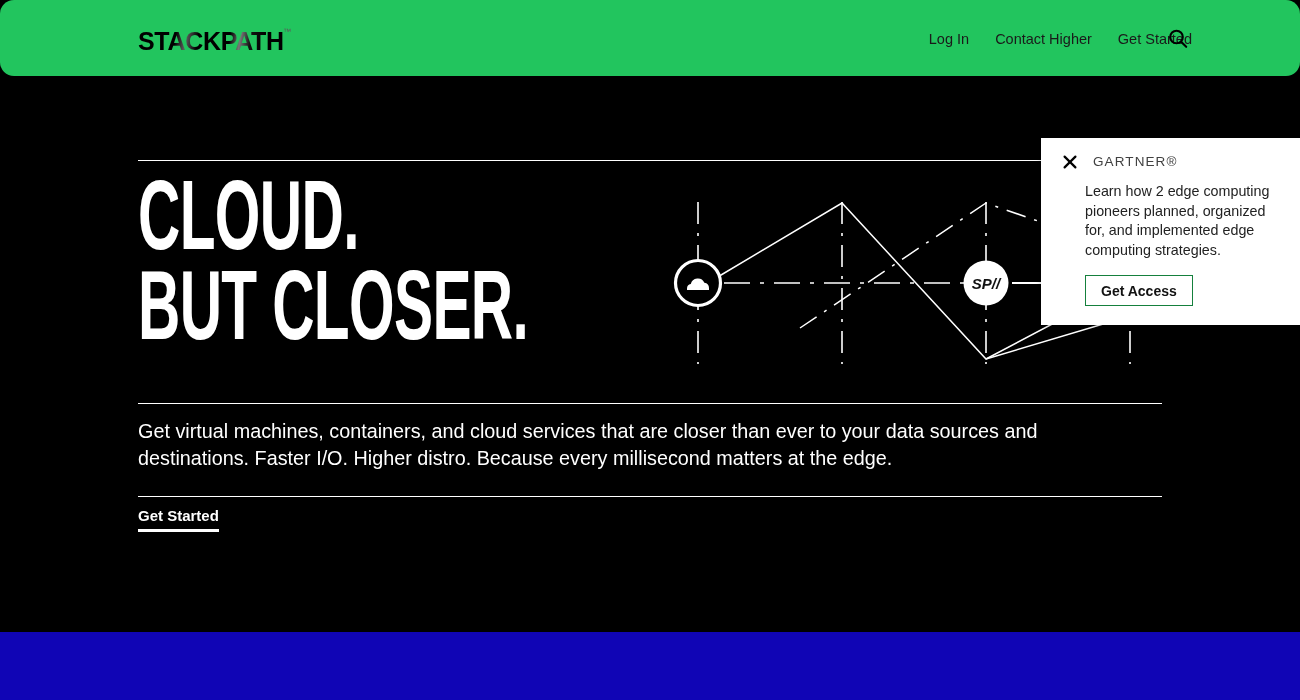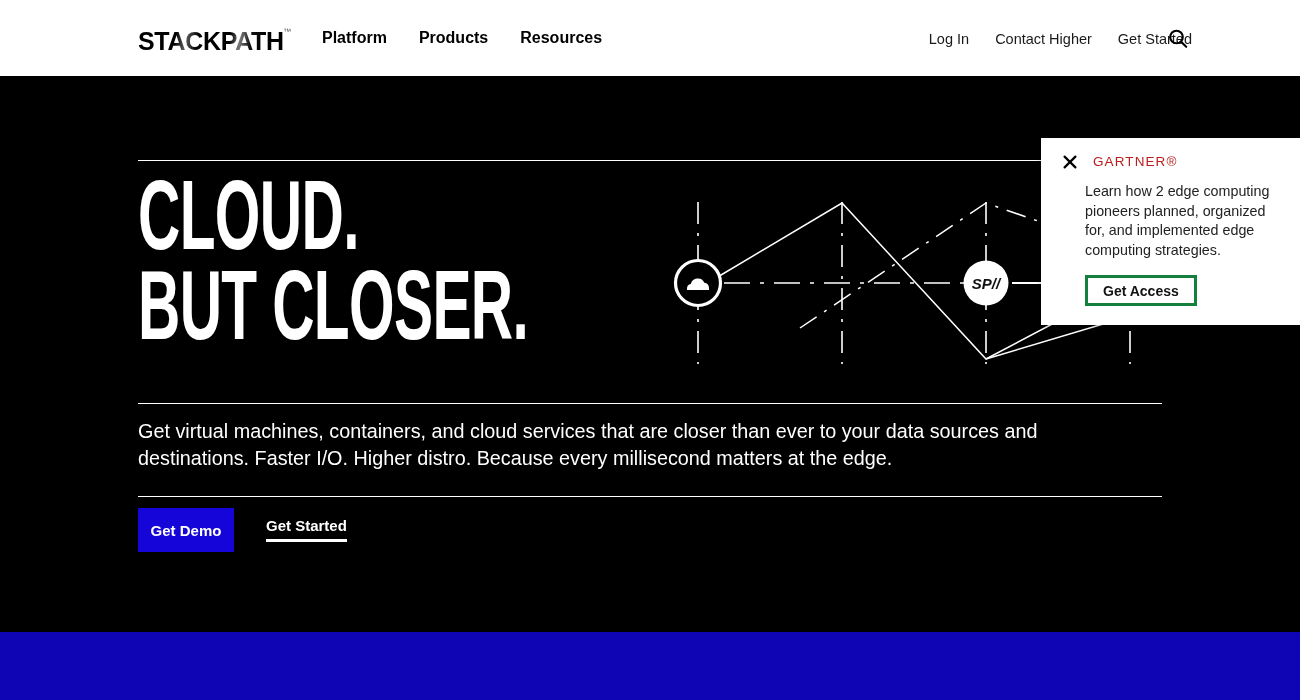--- a/index.html
+++ b/index.html
@@ -6,21 +6,21 @@
   html,body { width:1300px; height:700px; overflow:hidden; }
   body {
     background:#000;
     font-family:"Liberation Sans", sans-serif;
     -webkit-font-smoothing:antialiased;
   }
 
   
   .header{
     position:absolute; top:0; left:0; width:1300px; height:76px;
-    background:#ffffff; display:flex; align-items:center;
+    background:#22c55e; display:flex; align-items:center;border-radius:14px;
   }
   .logo{
     position:absolute; left:138px; top:26px;
     font-size:26px; font-weight:700; letter-spacing:-0.3px;
     font-family:"Liberation Sans", sans-serif;
     background:linear-gradient(100deg,#000 0%,#000 26%,#5d5d5d 33%,#000 41%,#000 62%,#777 69%,#111 76%,#000 86%);
     -webkit-background-clip:text; background-clip:text;
     -webkit-text-fill-color:transparent; color:transparent;
     transform:scaleX(0.96); transform-origin:left center;
     white-space:nowrap;
@@ -108,55 +108,50 @@
     box-shadow:0 1px 6px rgba(0,0,0,.25);
   }
   .gartner-head{
     position:absolute; left:22px; top:17px; display:flex; align-items:center; gap:16px;
   }
   .gartner-close{
     width:14px; height:14px; cursor:pointer; background:none; border:none; padding:0;
     display:block;
   }
   .gartner-title{
-    font-size:13.5px; letter-spacing:1.1px; color:#b91c1c; font-weight:400;
+    font-size:13.5px; letter-spacing:1.1px; color:#404040; font-weight:400;
     line-height:14px; white-space:nowrap;
   }
   .gartner-body{
     position:absolute; left:44px; top:44px; width:196px;
     font-size:14.3px; line-height:19.5px; color:#222;
   }
   .gartner-cta{
     position:absolute; left:44px; top:137px;
     display:inline-flex; align-items:center; justify-content:center;
     height:31px; padding:0 15px;
-    border:3px solid #15803d; background:#fff; color:#111;
+    border:1px solid #15803d; background:#fff; color:#111;
     font-size:14px; font-weight:700; text-decoration:none; cursor:pointer;
     font-family:"Liberation Sans", sans-serif;
     text-align:center;
   }
 
   
   .bottom-band{
     position:absolute; top:632px; left:0; width:1300px; height:68px;
     background:#1005b5;
   }
 </style>
 </head>
 <body>
 
 <header class="header">
   <a class="logo" href="#">STACKPATH</a>
   <span class="logo-tm">™</span>
 
-  <nav class="nav-main">
-    <a href="#">Platform</a>
-    <a href="#">Products</a>
-    <a href="#">Resources</a>
-  </nav>
 
   <nav class="nav-right">
     <a href="#">Log In</a>
     <a href="#">Contact Higher</a>
     <a href="#">Get Started</a>
   </nav>
 
   <button class="search-btn" aria-label="Search">
     <svg width="24" height="24" viewBox="0 0 24 24" fill="none">
       <circle cx="10.5" cy="10" r="6.3" stroke="#000" stroke-width="2.1"></circle>
@@ -200,21 +195,20 @@
   <h1 class="headline"><span>CLOUD.</span>
 <span>BUT CLOSER.</span></h1>
 
   <div class="hero-rule rule-mid"></div>
 
   <p class="subcopy">Get virtual machines, containers, and cloud services that are closer than ever to your data sources and destinations. Faster I/O. Higher distro. Because every millisecond matters at the edge.</p>
 
   <div class="hero-rule rule-bot"></div>
 
   <div class="cta-row">
-    <a class="btn-primary" href="#">Get Demo</a>
     <a class="btn-link" href="#">Get Started</a>
   </div>
 </section>
 
 <aside class="gartner">
   <div class="gartner-head">
     <button class="gartner-close" aria-label="Close">
       <svg width="14" height="14" viewBox="0 0 14 14">
         <line x1="1.6" y1="1.6" x2="12.4" y2="12.4" stroke="#000" stroke-width="2.2" stroke-linecap="round"></line>
         <line x1="12.4" y1="1.6" x2="1.6" y2="12.4" stroke="#000" stroke-width="2.2" stroke-linecap="round"></line>

